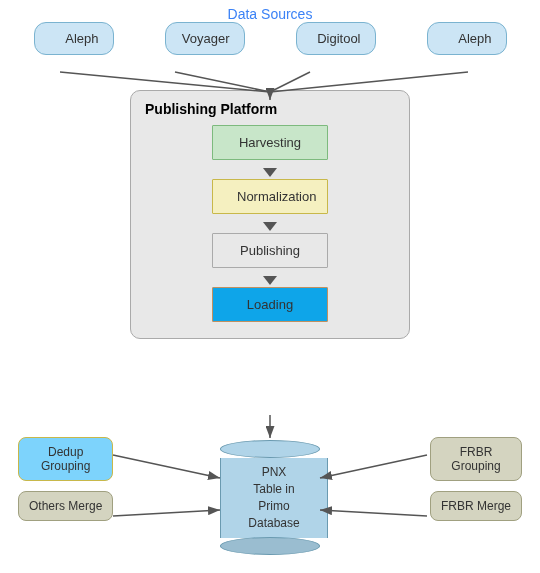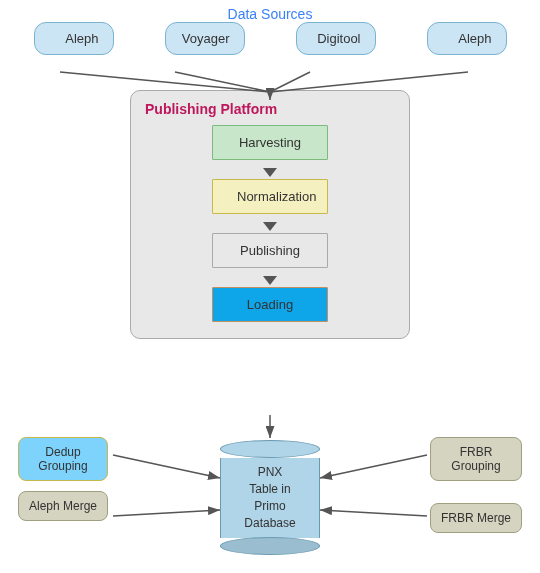--- a/index.html
+++ b/index.html
@@ -63,21 +63,21 @@
       border-radius: 10px;
       padding: 10px;
       display: flex;
       flex-direction: column;
       align-items: center;
     }
 
     .publishing-platform-label {
       font-weight: bold;
       font-size: 14px;
-      color: #be185d;
+      color: #000000;
       margin-bottom: 8px;
       align-self: flex-start;
       margin-left: 4px;
     }
 
     .pipeline-step {
       border-radius: 1px;
       padding: 9px 24px;
       font-size: 13px;
       color: #333;
@@ -123,21 +123,21 @@
 
     .cylinder-wrapper {
       position: relative;
       width: 100px;
     }
 
     .cylinder-body {
       background: #b0d4e8;
       border: 1.5px solid #6a9ab0;
       border-radius: 0;
-      width: 100px;
+      width: 108px;
       height: 80px;
       position: relative;
       display: flex;
       align-items: center;
       justify-content: center;
       text-align: center;
       font-size: 12px;
       color: #333;
       line-height: 1.4;
       border-left: 1.5px solid #6a9ab0;
@@ -176,21 +176,21 @@
       flex-direction: column;
       gap: 10px;
     }
 
     .right-boxes {
       position: absolute;
       top: 437px;
       right: 18px;
       display: flex;
       flex-direction: column;
-      gap: 22px;
+      gap: 10px;
     }
 
     .side-box {
       border-radius: 8px;
       padding: 7px 10px;
       font-size: 12px;
       color: #333;
       text-align: center;
       border: 1.5px solid;
       min-width: 90px;
@@ -246,21 +246,21 @@
       <div class="cylinder-top"></div>
       <div class="cylinder-body">
         PNX<br>Table in<br>Primo<br>Database
       </div>
       <div class="cylinder-bottom"></div>
     </div>
   </div>
 
   <div class="left-boxes">
     <div class="side-box side-box-yellow">Dedup<br>Grouping</div>
-    <div class="side-box side-box-gray">Aleph Merge</div>
+    <div class="side-box side-box-gray">Others Merge</div>
   </div>
 
   <div class="right-boxes">
     <div class="side-box side-box-gray">FRBR<br>Grouping</div>
     <div class="side-box side-box-gray">FRBR Merge</div>
   </div>
 
   <svg class="arrows-svg">
     <defs>
       <marker id="arrowhead" markerWidth="8" markerHeight="6" refX="8" refY="3" orient="auto">

